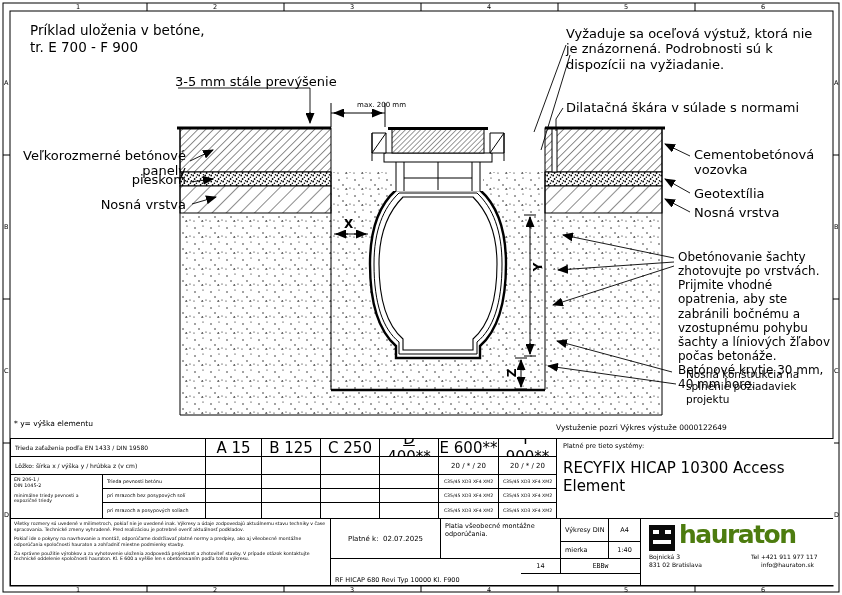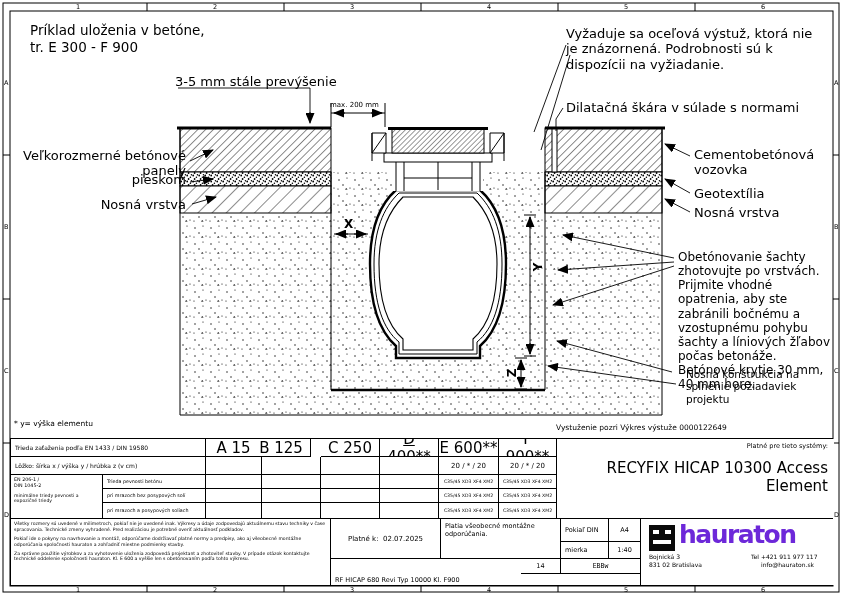--- a/index.html
+++ b/index.html
@@ -23,21 +23,21 @@
   .cl{display:flex;align-items:center;padding-left:4px;}
   .f6{font-size:6px;}  .f65{font-size:6.5px;} .f7{font-size:7px;}
   .f95{font-size:15px;} .f5{font-size:4.8px;line-height:1.2;} .f46{font-size:4.6px;line-height:1.28;}
   .nw{white-space:nowrap;}
   .fineprint{padding:2px 3px;}
   .fineprint p{margin:0 0 3px 0;}
   .logomark{position:absolute;left:8px;top:6px;width:26px;height:26px;background:#0a0a0a;}
   .logomark .slot1{position:absolute;left:4px;top:5px;width:18px;height:4px;background:#fff;}
   .logomark .slot2{position:absolute;left:4px;top:15px;width:18px;height:4px;background:#fff;}
   .logomark .bump{position:absolute;left:10px;top:5px;width:6px;height:4px;background:#0a0a0a;}
-  .wordmark{position:absolute;left:38px;top:1px;font-size:25px;font-weight:bold;letter-spacing:-1.5px;color:#6d28d9;}
+  .wordmark{position:absolute;left:38px;top:1px;font-size:25px;font-weight:bold;letter-spacing:-1.5px;color:#4d7c0f;}
   .addr{position:absolute;font-size:6px;line-height:1.35;}
 </style>
 </head>
 <body>
 
 <div class="sheet">
 
   <svg class="abs" style="left:0;top:0;" width="842" height="595" viewBox="0 0 842 595">
     <defs>
       <pattern id="hatchDense" width="5.5" height="5.5" patternUnits="userSpaceOnUse" patternTransform="rotate(45)">
@@ -208,26 +208,26 @@
   <div class="zone" style="left:4px;top:80px;">A</div>
   <div class="zone" style="left:4px;top:224px;">B</div>
   <div class="zone" style="left:4px;top:368px;">C</div>
   <div class="zone" style="left:4px;top:512px;">D</div>
   <div class="zone" style="left:834px;top:80px;">A</div>
   <div class="zone" style="left:834px;top:224px;">B</div>
   <div class="zone" style="left:834px;top:368px;">C</div>
   <div class="zone" style="left:834px;top:512px;">D</div>
 
   <div class="ttl" style="left:30px;top:22px;">Príklad uloženia v betóne,</div>
-  <div class="ttl" style="left:30px;top:39px;">tr. E 300 - F 900</div>
+  <div class="ttl" style="left:30px;top:39px;">tr. E 700 - F 900</div>
 
   <div class="lbl" style="left:566px;top:26px;width:262px;">Vyžaduje sa oceľová výstuž, ktorá nie je znázornená. Podrobnosti sú k dispozícii na vyžiadanie.</div>
 
   <div class="lbl" style="left:175px;top:74px;">3-5 mm stále prevýšenie</div>
-  <div class="tiny" style="left:330px;top:102px;width:76px;text-align:left;">max. 200 mm</div>
+  <div class="tiny" style="left:330px;top:102px;width:76px;text-align:right;">max. 200 mm</div>
   <div class="lbl" style="left:566px;top:100px;">Dilatačná škára v súlade s normami</div>
 
   <div class="lbl lbl-r" style="left:18px;top:172px;width:168px;">pieskom</div>
   <div class="lbl lbl-r" style="left:18px;top:148px;width:168px;">Veľkorozmerné betónové panely</div>
   <div class="lbl lbl-r" style="left:18px;top:197px;width:168px;">Nosná vrstva</div>
 
   <div class="lbl" style="left:694px;top:147px;width:125px;">Cementobetónová vozovka</div>
   <div class="lbl" style="left:694px;top:186px;">Geotextília</div>
   <div class="lbl" style="left:694px;top:205px;">Nosná vrstva</div>
 
@@ -238,21 +238,21 @@
   <div class="dimletter rot" style="left:534px;top:260px;">Y</div>
   <div class="dimletter rot" style="left:508px;top:366px;">Z</div>
 
   <div class="tiny" style="left:14px;top:420px;font-size:7.5px;">* y= výška elementu</div>
   <div class="tiny" style="left:556px;top:424px;font-size:7.5px;">Vystuženie pozri Výkres výstuže 0000122649</div>
 
   <div class="spec">
 
     <div class="cell cl f6" style="left:0;top:0;width:195px;height:18px;">Trieda zaťaženia podľa EN 1433 / DIN 19580</div>
     <div class="cell cc f95" style="left:195px;top:0;width:56px;height:18px;">A 15</div>
-    <div class="cell cc f95" style="left:241px;top:0;width:59px;height:18px;">B 125</div>
+    <div class="cell cc f95" style="left:251px;top:0;width:59px;height:18px;">B 125</div>
     <div class="cell cc f95" style="left:310px;top:0;width:59px;height:18px;">C 250</div>
     <div class="cell cc f95" style="left:369px;top:0;width:59px;height:18px;text-decoration:underline;">D 400**</div>
     <div class="cell cc f95" style="left:428px;top:0;width:60px;height:18px;">E 600**</div>
     <div class="cell cc f95" style="left:488px;top:0;width:58px;height:18px;">F 900**</div>
 
     <div class="cell cl f6" style="left:0;top:18px;width:195px;height:18px;">Lôžko: šírka x / výška y / hrúbka z (v cm)</div>
     <div class="cell" style="left:195px;top:18px;width:56px;height:18px;"></div>
     <div class="cell" style="left:251px;top:18px;width:59px;height:18px;"></div>
     <div class="cell" style="left:310px;top:18px;width:59px;height:18px;"></div>
     <div class="cell" style="left:369px;top:18px;width:59px;height:18px;"></div>
@@ -279,38 +279,38 @@
     <div class="cell" style="left:369px;top:50px;width:59px;height:14px;"></div>
     <div class="cell cc f46 nw" style="left:428px;top:50px;width:60px;height:14px;">C35/45 XD3 XF4 XM2</div>
     <div class="cell cc f46 nw" style="left:488px;top:50px;width:58px;height:14px;">C35/45 XD3 XF4 XM2</div>
     <div class="cell" style="left:195px;top:64px;width:56px;height:16px;"></div>
     <div class="cell" style="left:251px;top:64px;width:59px;height:16px;"></div>
     <div class="cell" style="left:310px;top:64px;width:59px;height:16px;"></div>
     <div class="cell" style="left:369px;top:64px;width:59px;height:16px;"></div>
     <div class="cell cc f46 nw" style="left:428px;top:64px;width:60px;height:16px;">C35/45 XD3 XF4 XM2</div>
     <div class="cell cc f46 nw" style="left:488px;top:64px;width:58px;height:16px;">C35/45 XD3 XF4 XM2</div>
 
-    <div class="cell noR noB" style="left:546px;top:0;width:277px;height:80px;padding:3px 6px;text-align:right;">
+    <div class="cell noR noB" style="left:546px;top:0;width:277px;height:80px;padding:3px 6px;">
       <div class="f65">Platné pre tieto systémy:</div>
       <div class="f95" style="margin-top:9px;">RECYFIX HICAP 10300 Access Element</div>
     </div>
   </div>
 
   <div class="tblock">
     <div class="cell fineprint noB" style="left:0;top:0;width:320px;height:66px;">
       <p class="f46">Všetky rozmery sú uvedené v milimetroch, pokiaľ nie je uvedené inak. Výkresy a údaje zodpovedajú aktuálnemu stavu techniky v čase spracovania. Technické zmeny vyhradené. Pred realizáciou je potrebné overiť aktuálnosť podkladov.</p>
       <p class="f46">Pokiaľ ide o pokyny na navrhovanie a montáž, odporúčame dodržiavať platné normy a predpisy, ako aj všeobecné montážne odporúčania spoločnosti hauraton a zohľadniť miestne podmienky stavby.</p>
       <p class="f46">Za správne použitie výrobkov a za vyhotovenie uloženia zodpovedá projektant a zhotoviteľ stavby. V prípade otázok kontaktujte technické oddelenie spoločnosti hauraton. Kl. E 600 a vyššie len s obetónovaním podľa tohto výkresu.</p>
     </div>
     <div class="cell cc f7" style="left:320px;top:0;width:110px;height:40px;text-align:center;">
       <span>Platné k:</span>&nbsp;&nbsp;
       <span>02.07.2025</span>
     </div>
     <div class="cell f65" style="left:430px;top:0;width:120px;height:40px;padding:3px 4px;">Platia všeobecné montážne odporúčania.</div>
-    <div class="cell cl f65" style="left:550px;top:0;width:48px;height:23px;">Pokiaľ DIN</div>
+    <div class="cell cl f65" style="left:550px;top:0;width:48px;height:23px;">Výkresy DIN</div>
     <div class="cell cc f65" style="left:598px;top:0;width:32px;height:23px;">A4</div>
     <div class="cell cl f65" style="left:550px;top:23px;width:48px;height:17px;">mierka</div>
     <div class="cell cc f65" style="left:598px;top:23px;width:32px;height:17px;">1:40</div>
     <div class="cell cc f65" style="left:510px;top:40px;width:40px;height:15px;">14</div>
     <div class="cell cc f65" style="left:550px;top:40px;width:80px;height:15px;font-family:Liberation Mono, monospace;">EBBw</div>
     <div class="cell cl f65 noB" style="left:320px;top:55px;width:310px;height:11px;">RF HICAP 680 Revi Typ 10000 Kl. F900</div>
     <div class="cell noR noB" style="left:630px;top:0;width:193px;height:66px;">
       <div class="logomark">
         <div class="slot1"></div>
           <div class="bump"></div>

